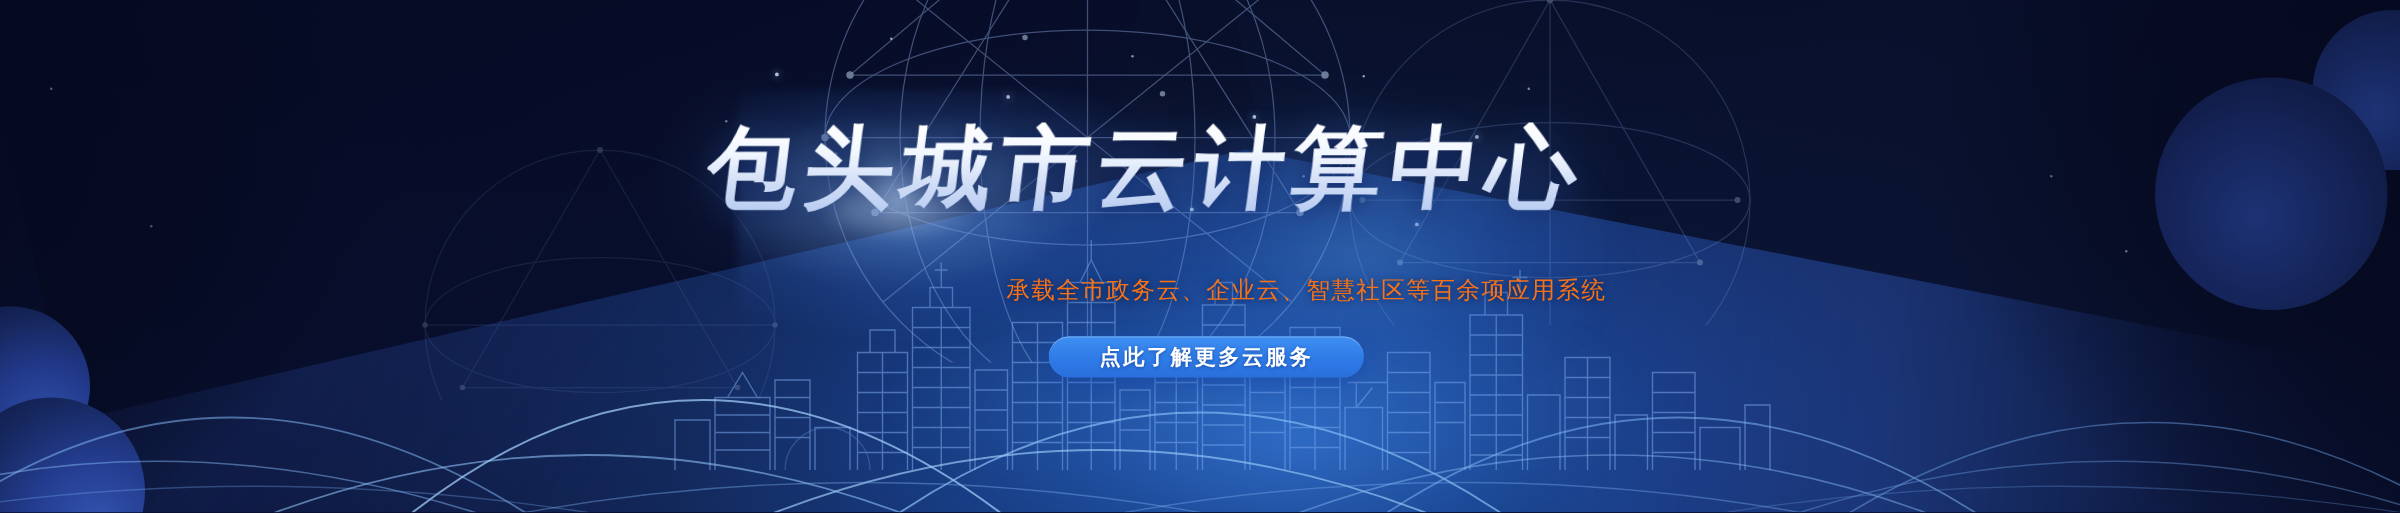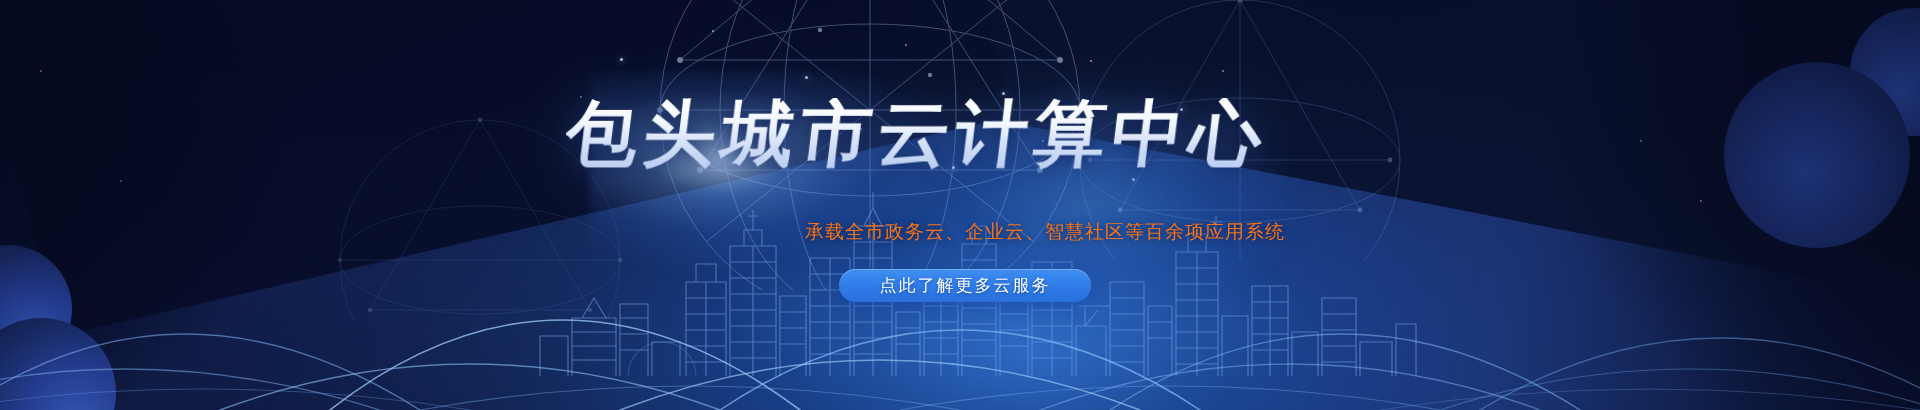--- a/index.html
+++ b/index.html
@@ -167,21 +167,21 @@
 
   .cta{
     position:absolute;
     left:839px; top:269px;
     width:252px; height:33px;
     display:flex; align-items:center; justify-content:center;
     border-radius:17px;
     background:linear-gradient(180deg,#3e8ff2 0%,#2f7ce8 52%,#2a6fdd 100%);
     color:#ffffff;
     font-size:17px;
-    font-weight:normal;
+    font-weight:bold;
     letter-spacing:2px;
     border:none;
     cursor:pointer;
     box-shadow:0 3px 14px rgba(20,70,170,.55), inset 0 1px 0 rgba(255,255,255,.28);
     text-shadow:0 1px 3px rgba(10,40,110,.55);
     font-family:"DejaVu Sans","Liberation Sans",sans-serif;
   }
 </style>
 </head>
 <body>

